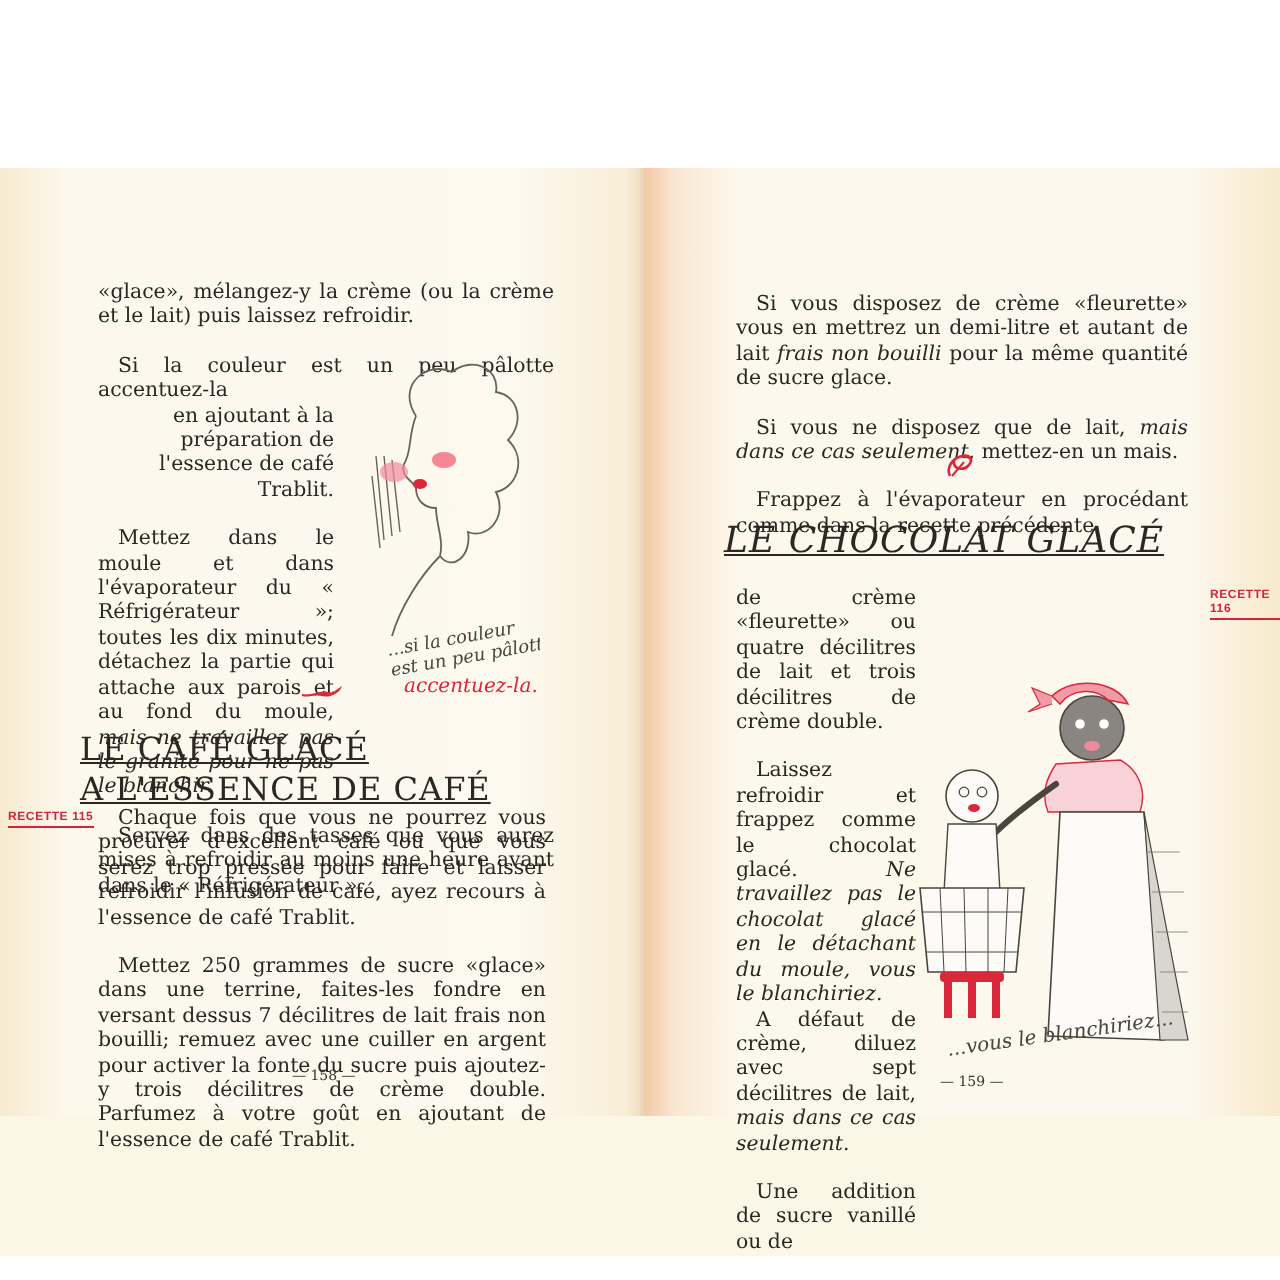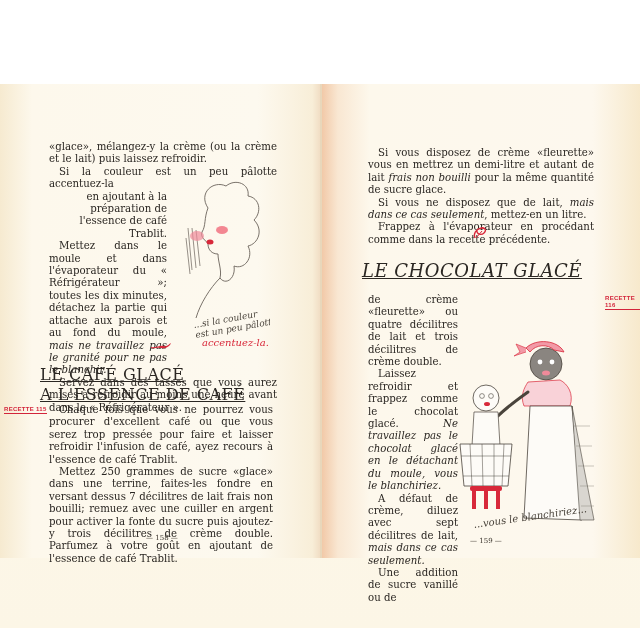--- a/index.html
+++ b/index.html
@@ -15,21 +15,21 @@
   }
   .page { position: absolute; top: 0; height: 474px; }
   .page-left { left: 0; width: 322px;
     background: linear-gradient(90deg, #f6ead0 0%, #fdf8ec 10%, #fdf9ef 80%, #f8eed8 97%, #efd9bf 100%); }
   .page-right { left: 322px; width: 318px;
     background: linear-gradient(90deg, #f2c9a8 0%, #f9e7d2 5%, #fdf8ec 15%, #fdf8ee 85%, #f7e9cc 100%); }
   .gutter { position: absolute; left: 320px; top: 0; width: 3px; height: 474px; background: #e8d7bb; }
 
   p { margin: 0; font-size: 10.2px; line-height: 12.4px; text-align: justify; }
   .indent { text-indent: 10px; }
-  .mt { margin-top: 0; }
+  .mt { margin-top: 12px; }
   i { font-style: italic; }
 
   .title { text-align: left; letter-spacing: 0.5px; color: #2b2723; text-decoration: underline; }
 
   .recette {
     position: absolute; font-family: "Liberation Sans", sans-serif; font-weight: bold;
     font-size: 6px; color: #d3243a; letter-spacing: 0.3px; border-bottom: 1px solid #d3243a;
     line-height: 7px;
   }
   .page-num { position: absolute; font-size: 7px; color: #3a342c; }
@@ -87,21 +87,21 @@
   </div>
 
   <div class="gutter"></div>
 
   <div class="page page-right">
     <div style="position:absolute; left:46px; top:63px; width:226px;">
       <p class="indent">
         <span>Si vous disposez de crème «fleurette» vous en mettrez un demi-litre et autant de lait </span><i>frais non bouilli</i><span> pour la même quantité de sucre glace.</span>
       </p>
       <p class="indent mt">
-        <span>Si vous ne disposez que de lait, </span><i>mais dans ce cas seulement</i><span>, mettez-en un litre.</span>
+        <span>Si vous ne disposez que de lait, </span><i>mais dans ce cas seulement</i><span>, mettez-en un mais.</span>
       </p>
       <p class="indent mt">Frappez à l'évaporateur en procédant comme dans la recette précédente.</p>
     </div>
 
     <svg class="illus" style="left:150px; top:142px;" width="16" height="14" viewBox="0 0 16 14">
       <path d="M3 12 C1 8, 4 3, 9 2 C13 1, 15 4, 12 7 C10 9, 6 9, 5 6 C4 3, 9 1, 13 3" fill="none" stroke="#d8283a" stroke-width="1.3"></path>
       <path d="M4 12 L10 5" stroke="#d8283a" stroke-width="1"></path>
     </svg>
 
     <div class="title" style="position:absolute; left:40px; width:240px; top:176px; font-size:18px; font-style:italic; line-height:22px;">LE CHOCOLAT GLACÉ</div>

